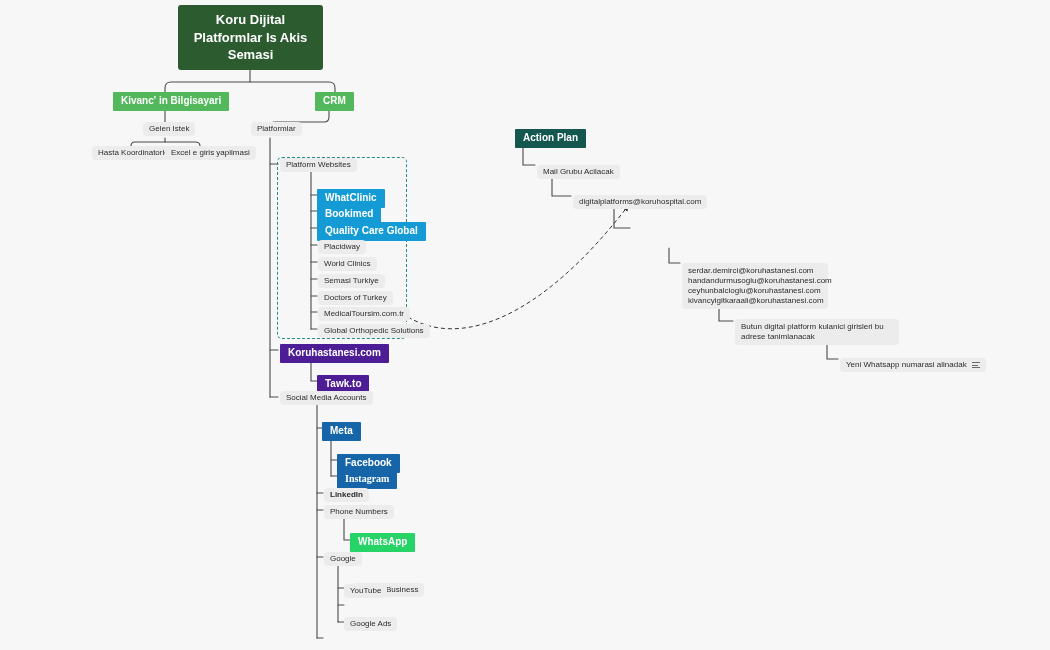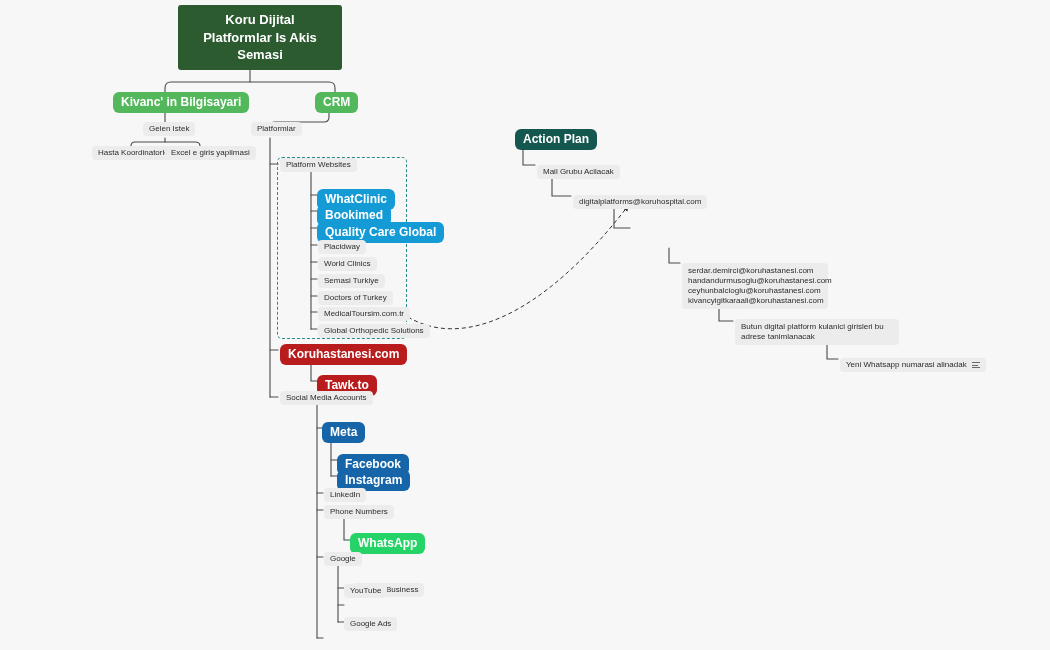--- a/index.html
+++ b/index.html
@@ -27,44 +27,44 @@
     background:#ececec;
     color:#2c2c2c;
     border-radius:4px;
     padding:2px 6px;
     font-size:8px;
   }
   .pill.multi{white-space:pre-line;align-items:flex-start;padding:3px 6px;}
 
   
   .chip{
-    border-radius:6px;
+    border-radius:1px;
     padding:3px 8px;
-    font-size:12px;
+    font-size:10px;
     font-weight:bold;
     color:#ffffff;
   }
   .root{
     background:#2d5b30;
     color:#fff;
     border-radius:3px;
     font-size:13px;
     font-weight:bold;
     text-align:center;
     justify-content:center;
     padding:8px 10px;
     line-height:1.35;
     white-space:pre-line;
     display:flex;
     align-items:center;
   }
   .green{background:#53b85c;}
   .teal{background:#13574f;}
   .blue{background:#149ad4;}
-  .lightblue{background:#b91c1c;}
+  .lightblue{background:#4c1d95;}
   .navy{background:#1565a8;}
   .wagreen{background:#25d366;}
 
   .groupbox{
     position:absolute;
     border:1.3px dashed #2a8a8a;
     border-radius:5px;
     box-sizing:border-box;
   }
   .note-icon{
@@ -146,21 +146,21 @@
       <path d="M669,248 L669,263 L680,263"></path>
       <path d="M719,295 L719,321 L733,321"></path>
       <path d="M827,341 L827,359 L838,359"></path>
     </g>
 
     <path d="M408,317 C460,348 540,320 628,206" fill="none" stroke="#333" stroke-width="1" stroke-dasharray="4 3" marker-end="url(#arrow)"></path>
   </svg>
 
   <div class="groupbox" style="left:277px;top:157px;width:130px;height:182px;"></div>
 
-  <div class="node root" style="left:178px;top:5px;width:164px;height:65px;">Koru Dijital
+  <div class="node root" style="left:178px;top:5px;width:145px;height:65px;">Koru Dijital
 Platformlar Is Akis
 Semasi</div>
 
   <div class="node chip green" style="left:113px;top:92px;">Kivanc' in Bilgisayari</div>
   <div class="node chip green" style="left:315px;top:92px;">CRM</div>
 
   <div class="node pill" style="left:143px;top:122px;">Gelen Istek</div>
   <div class="node pill" style="left:92px;top:146px;">Hasta Koordinatorleri</div>
   <div class="node pill" style="left:165px;top:146px;">Excel e giris yapilmasi</div>
 
@@ -177,22 +177,22 @@
   <div class="node pill" style="left:318px;top:307px;">MedicalToursim.com.tr</div>
   <div class="node pill" style="left:318px;top:324px;">Global Orthopedic Solutions</div>
 
   <div class="node chip lightblue" style="left:280px;top:344px;">Koruhastanesi.com</div>
   <div class="node chip lightblue" style="left:317px;top:375px;">Tawk.to</div>
 
   <div class="node pill" style="left:280px;top:391px;">Social Media Accounts</div>
 
   <div class="node chip navy" style="left:322px;top:422px;">Meta</div>
   <div class="node chip navy" style="left:337px;top:454px;">Facebook</div>
-  <div class="node chip navy" style="left:337px;top:470px;">Instagram</div>
-  <div class="node pill" style="left:324px;top:488px;">LinkedIn</div>
+  <div class="node chip navy" style="left:337px;top:470px;font-family:Liberation Serif, serif;">Instagram</div>
+  <div class="node pill" style="left:324px;top:488px;font-weight:bold;">LinkedIn</div>
   <div class="node pill" style="left:324px;top:505px;">Phone Numbers</div>
   <div class="node chip wagreen" style="left:350px;top:533px;">WhatsApp</div>
   <div class="node pill" style="left:324px;top:552px;">Google</div>
   <div class="node pill" style="left:352px;top:583px;">Google Business</div>
   <div class="node pill" style="left:344px;top:584px;">YouTube</div>
   <div class="node pill" style="left:344px;top:617px;">Google Ads</div>
   <div class="node pill" style="left:324px;top:650px;text-align:right;">Yandex</div>
 
   <div class="node chip teal" style="left:515px;top:129px;">Action Plan</div>
   <div class="node pill" style="left:537px;top:165px;">Mail Grubu Acilacak</div>

